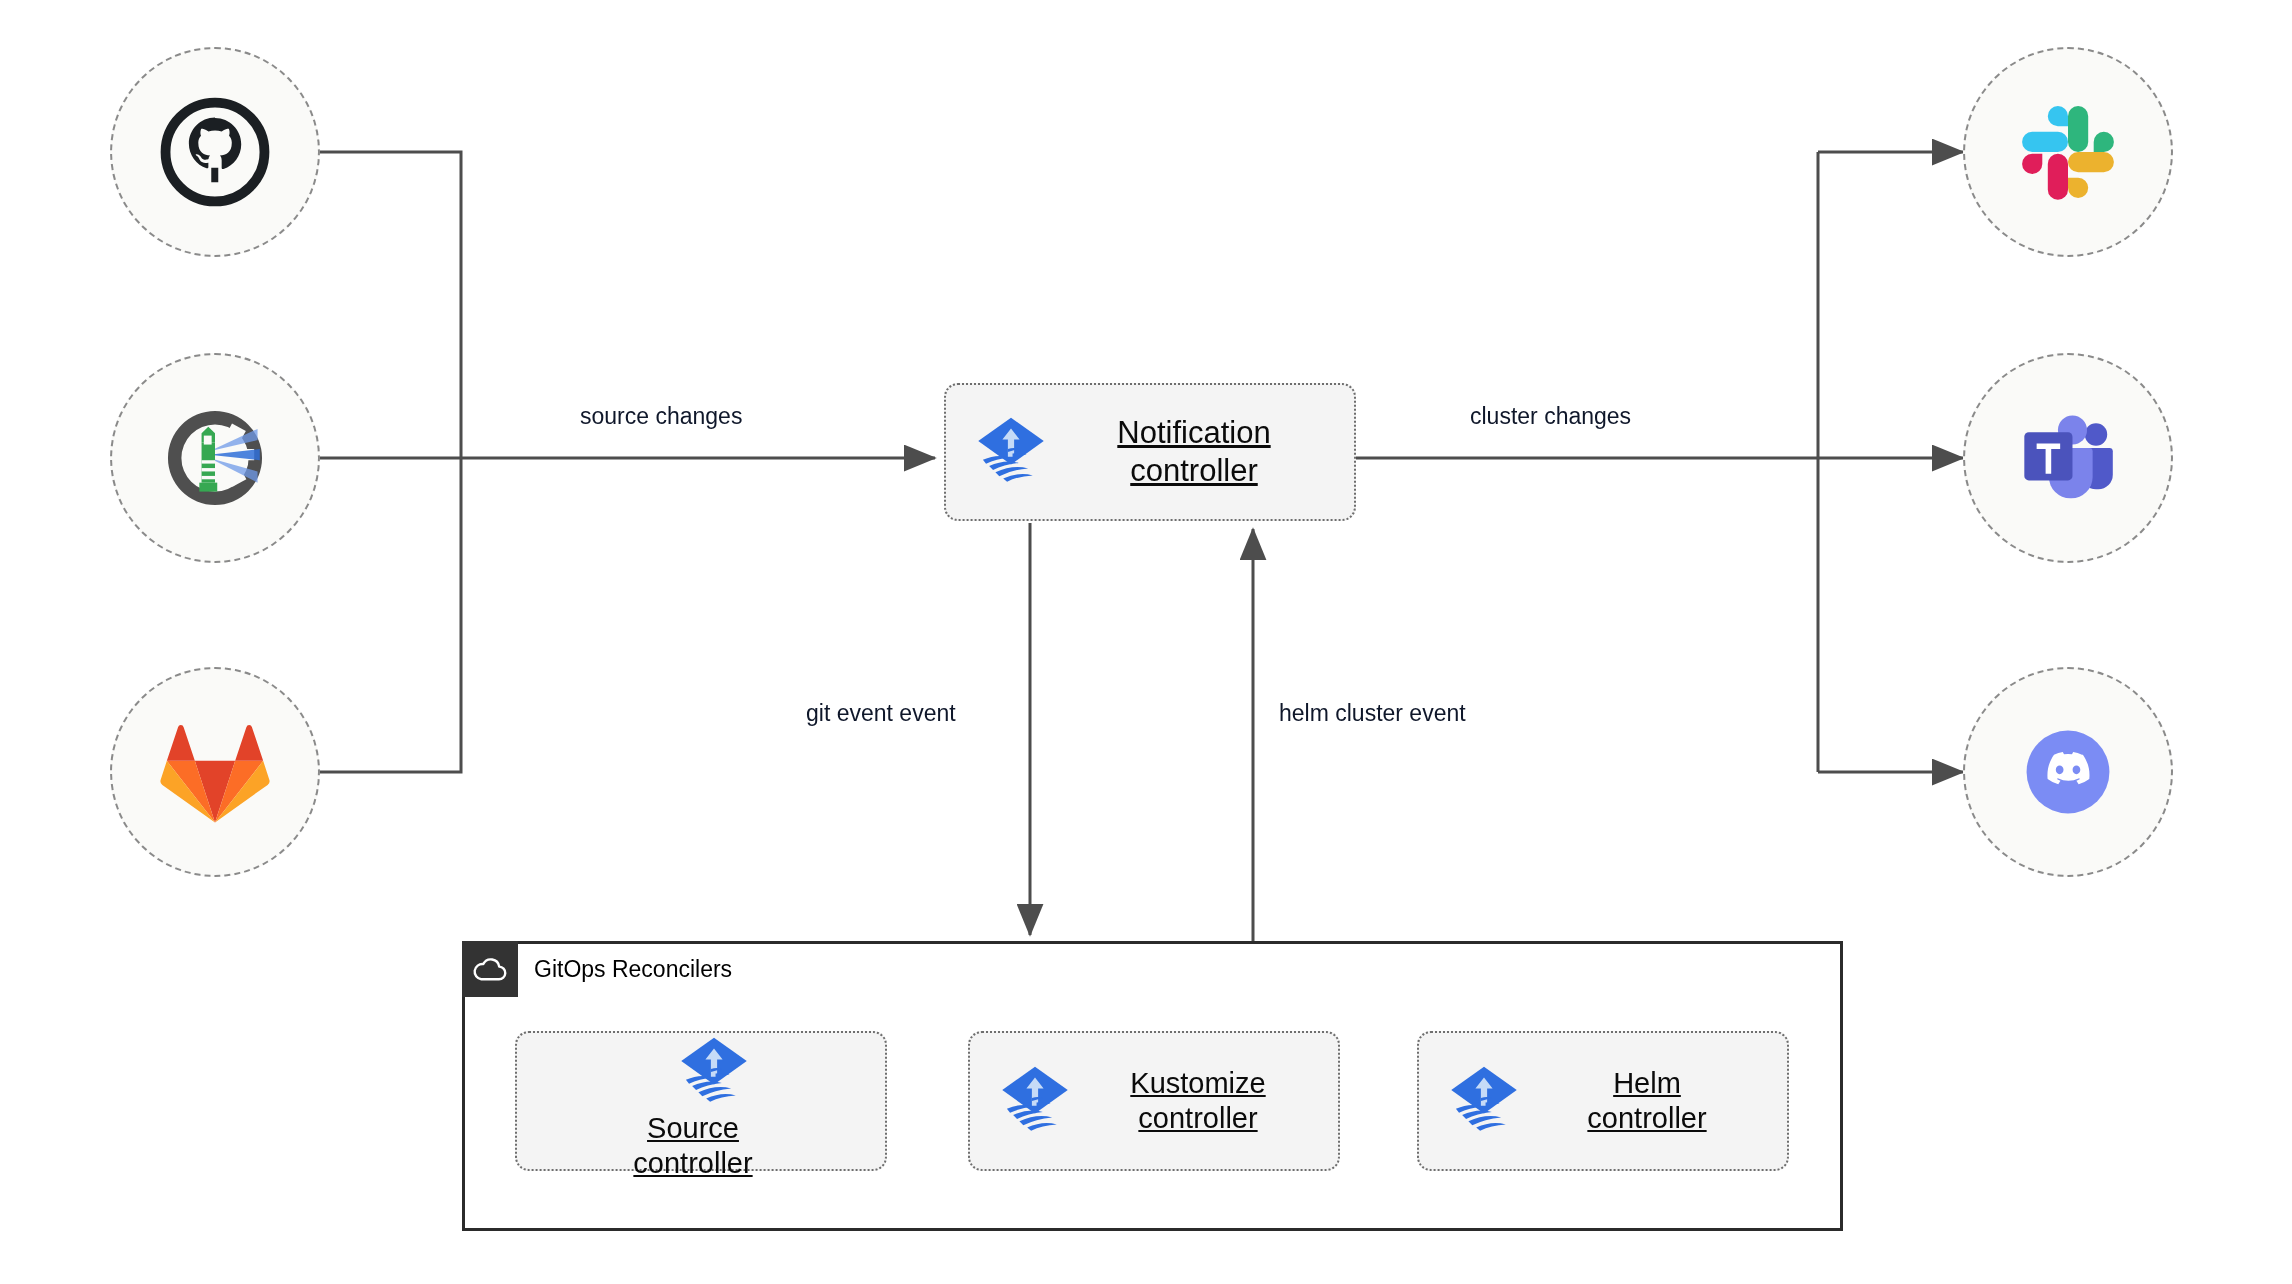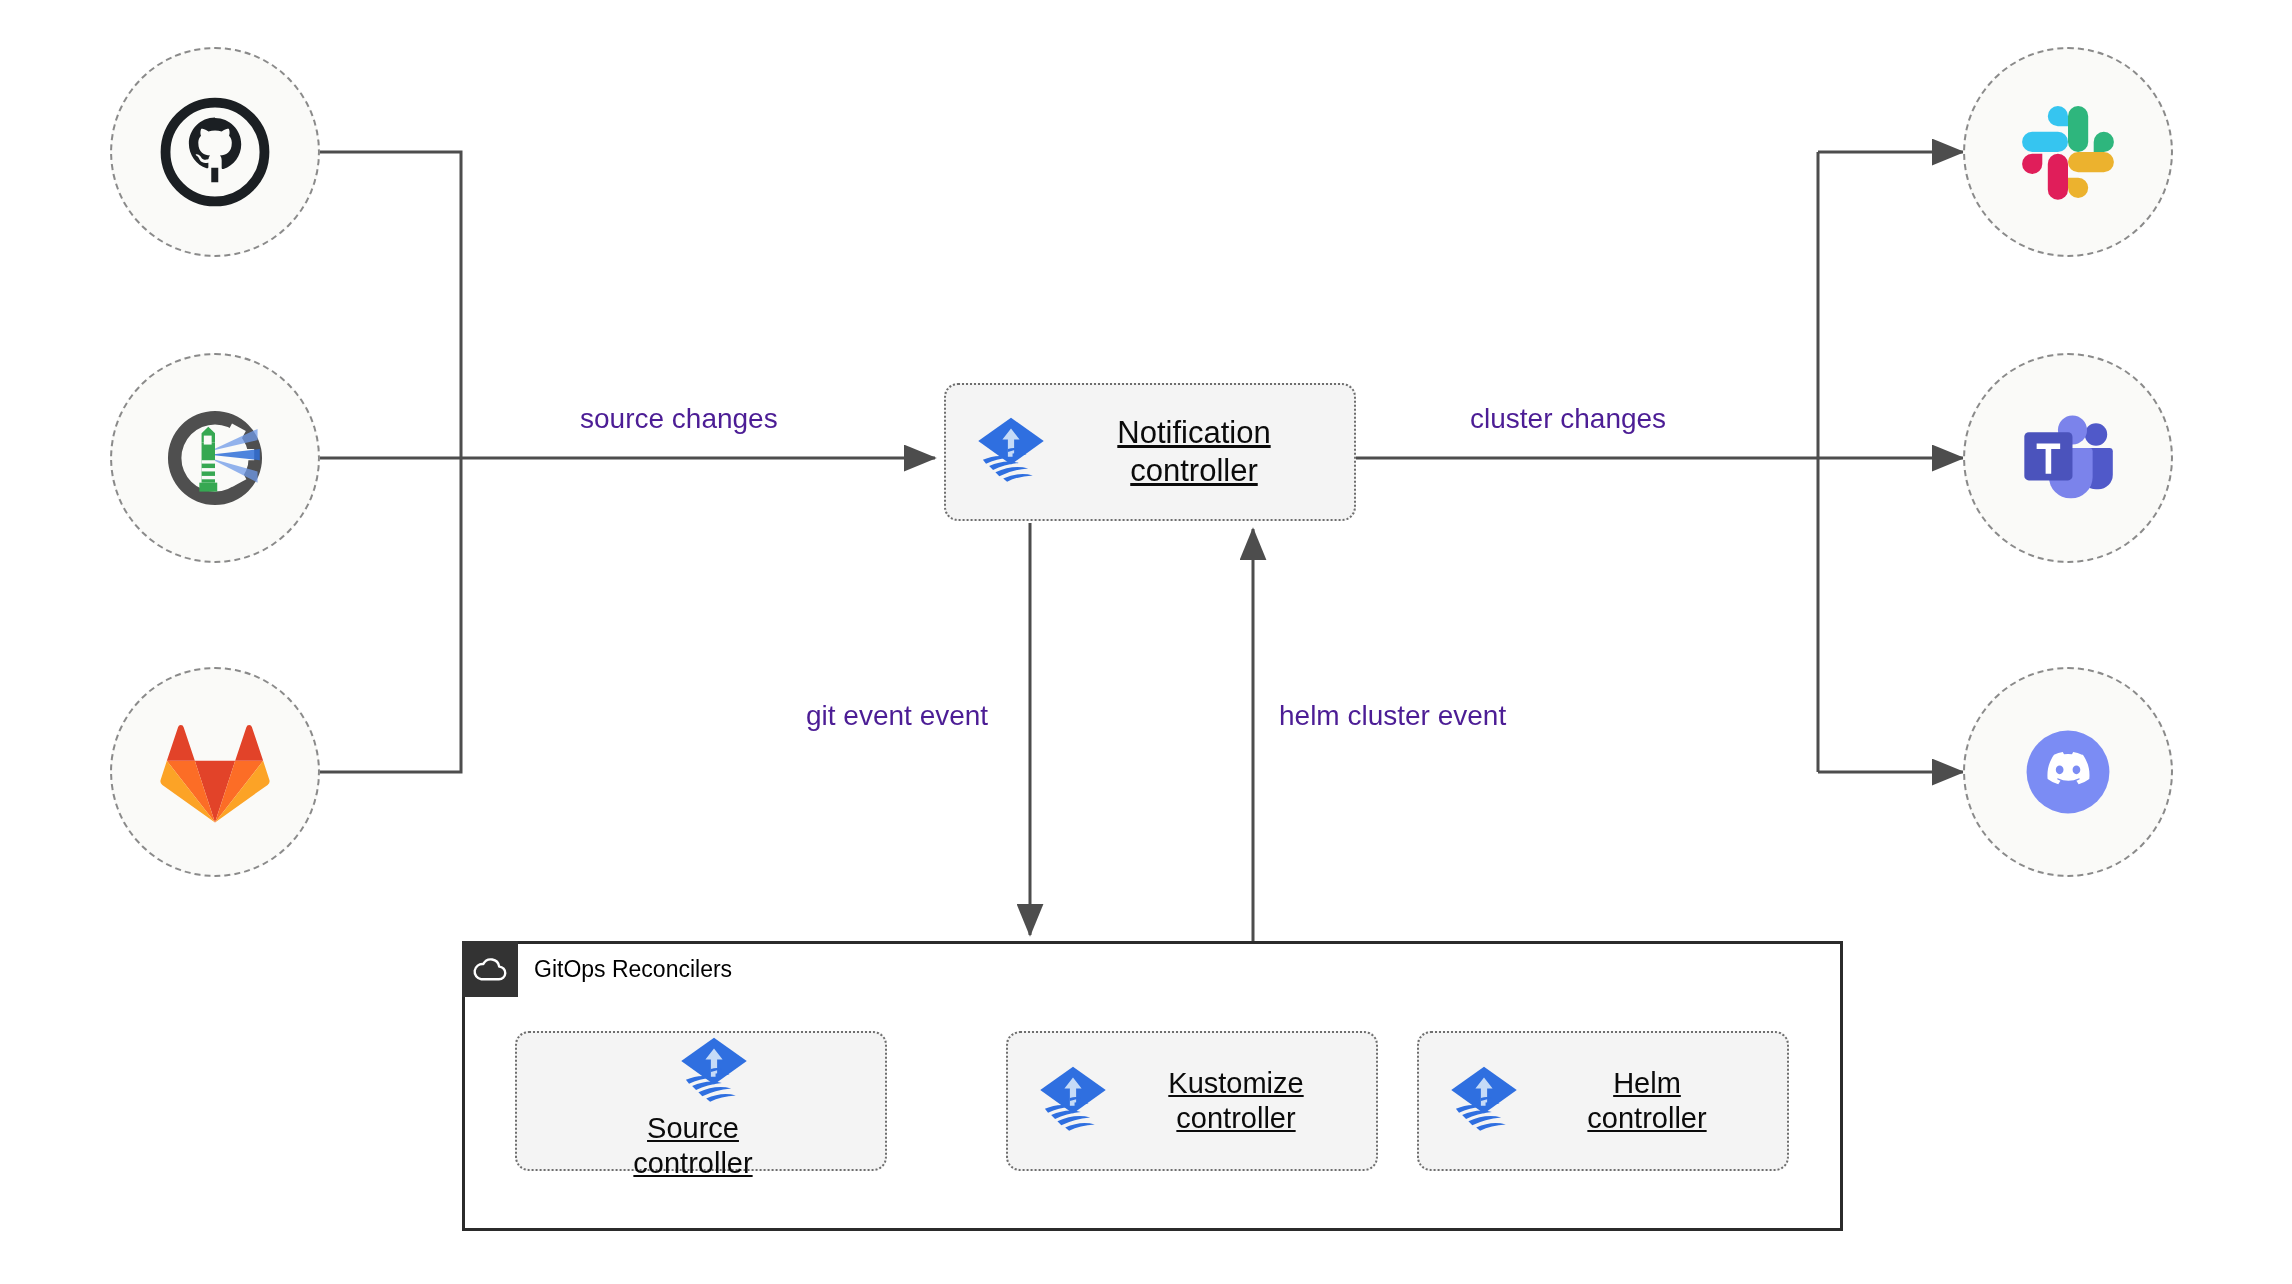--- a/index.html
+++ b/index.html
@@ -74,21 +74,21 @@
     left: 944px;
     top: 383px;
     width: 412px;
     height: 138px;
   }
   #notification-controller .ctrl-label { font-size: 31px; }
 
   .reconciler-box { top: 1031px; width: 372px; height: 140px; }
   .reconciler-box .ctrl-label { font-size: 29px; }
   #source-controller    { left: 515px; flex-direction: column; }
-  #kustomize-controller { left: 1006px; }
+  #kustomize-controller { left: 968px; }
   #helm-controller      { left: 1417px; }
 
   
   #gitops-group {
     position: absolute;
     left: 462px;
     top: 941px;
     width: 1381px;
     height: 290px;
     border: 3px solid #2b2b2b;
@@ -117,22 +117,22 @@
   #gitops-header .group-title {
     font-size: 23px;
     color: #000000;
     padding-left: 16px;
     white-space: nowrap;
   }
 
   
   .edge-label {
     position: absolute;
-    font-size: 28px;
-    color: #4c1d95;
+    font-size: 23px;
+    color: #0f172a;
     white-space: nowrap;
   }
   #label-source-changes  { left: 580px;  top: 403px; }
   #label-cluster-changes { left: 1470px; top: 403px; }
   #label-git-push        { left: 806px;  top: 700px; }
   #label-helm-upgrade    { left: 1279px; top: 700px; }
 </style>
 </head>
 <body>
 

